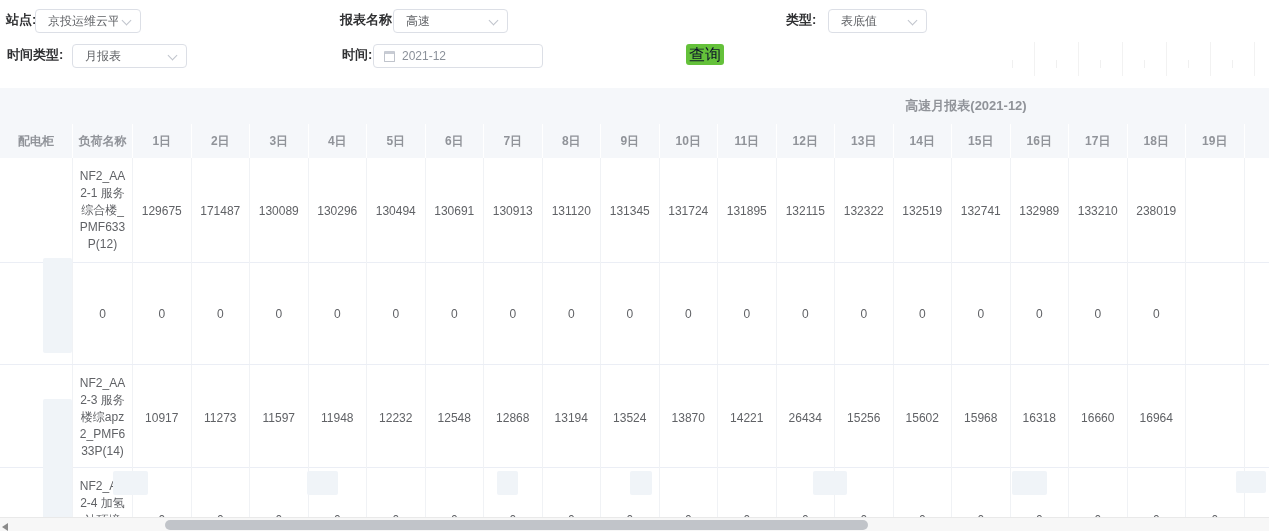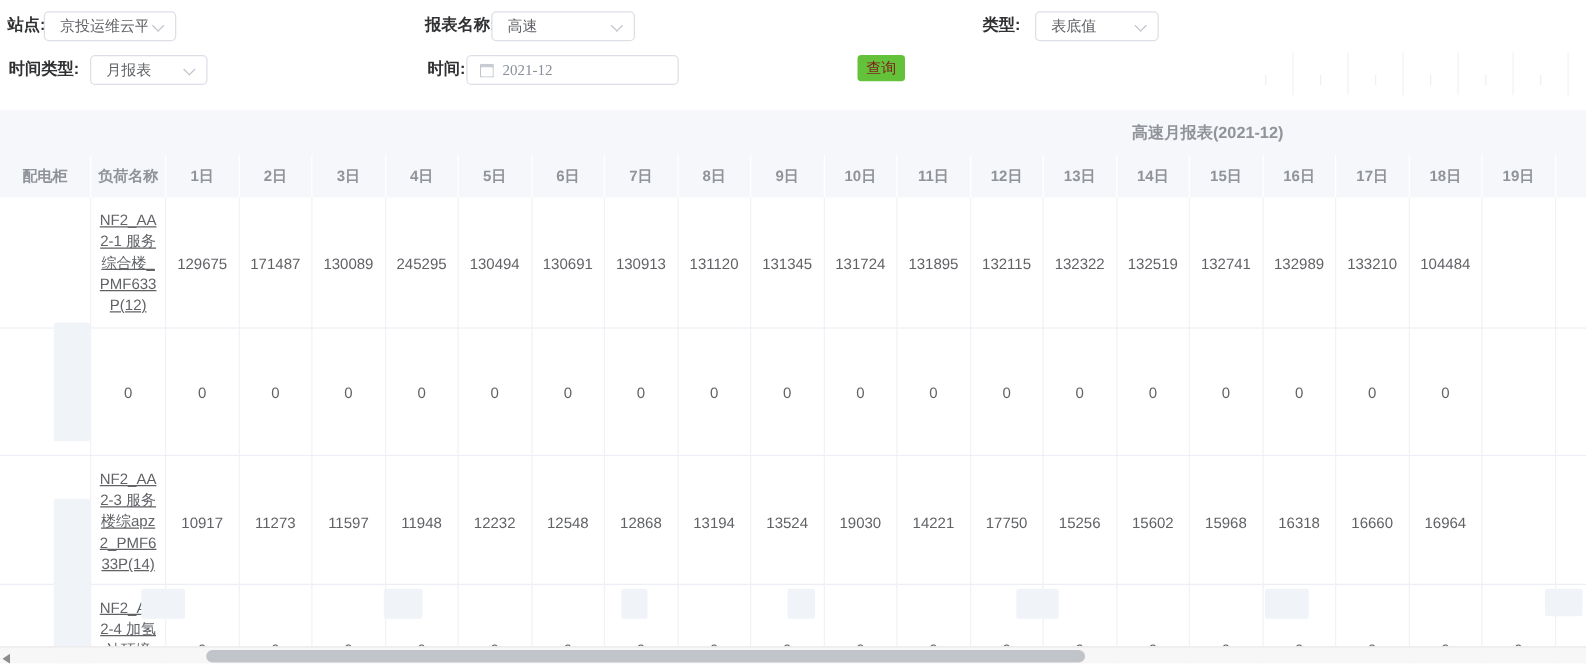--- a/index.html
+++ b/index.html
@@ -8,25 +8,25 @@
        font-family:"Liberation Sans","DejaVu Sans",sans-serif;}
 
   
   .flabel{position:absolute;font-size:13px;font-weight:700;color:#303133;line-height:22px;}
   .sel{position:absolute;height:24px;background:#fff;border:1px solid #dcdfe6;border-radius:4px;
        display:flex;align-items:center;padding:0 22px 0 12px;cursor:pointer;}
   .sel-text{font-size:12px;color:#606266;white-space:nowrap;overflow:hidden;}
   .chev{position:absolute;right:10px;top:7px;width:7px;height:7px;
         border-right:1px solid #c0c4cc;border-bottom:1px solid #c0c4cc;transform:rotate(45deg);}
   .inp{position:absolute;height:24px;background:#fff;border:1px solid #dcdfe6;border-radius:4px;
-       display:flex;align-items:center;padding:0 10px;font-family:Liberation Serif, serif;}
+       display:flex;align-items:center;padding:0 10px;}
   .cal{width:11px;height:11px;border:1px solid #c0c4cc;border-top:3px solid #c8ccd4;border-radius:1px;
        margin-right:7px;flex:none;}
   .inp-text{font-size:12px;color:#8a9099;}
-  .btn{position:absolute;border:none;background:#64c13a;color:#7f1d1d;font-size:12px;
+  .btn{position:absolute;border:none;background:#64c13a;color:#0f172a;font-size:16px;
        border-radius:3px;cursor:pointer;padding:0;line-height:21px;}
   .ticks{position:absolute;left:1012px;top:38px;width:255px;height:38px;pointer-events:none;}
   .tick{position:absolute;top:22px;width:1px;height:8px;background:#f0f0f0;}
   .tick.tall{top:4px;height:34px;background:#f2f2f2;}
 
   
   .table-wrap{position:absolute;left:0;top:88px;width:1269px;height:443px;overflow:hidden;}
   .grid{width:1303px;}
   .thead{position:relative;background:#f5f7fa;height:70px;}
   .tbl-title{position:absolute;left:966px;top:0;transform:translateX(-50%);
@@ -37,21 +37,21 @@
          color:#909399;border-right:1px solid #fff;white-space:nowrap;}
   .trow{display:grid;grid-template-columns:73px 60px repeat(20,58.5px);
         border-bottom:1px solid #ebeef5;background:#fff;}
   .trow:nth-child(1){height:105px;}
   .trow:nth-child(2){height:102px;}
   .trow:nth-child(3){height:103px;}
   .trow:nth-child(4){height:104px;}
   .cell{border-right:1px solid #f0f2f5;display:flex;align-items:center;justify-content:center;
         font-size:12px;color:#606266;}
   .c-name{padding:10px 5px;align-items:flex-start;text-align:center;line-height:17px;
-          word-break:break-all;display:block;text-decoration:underline;}
+          word-break:break-all;display:block;}
   .skel{position:absolute;background:#f0f4f8;border-radius:2px;pointer-events:none;}
 
   
   .hscroll{position:absolute;left:0;top:517px;width:1269px;height:14px;background:#f7f7f7;
            border-top:1px solid #e9e9e9;}
   .hthumb{position:absolute;left:165px;top:2px;width:703px;height:10px;border-radius:5px;
           background:#c1c4c9;cursor:pointer;}
   .harrow{position:absolute;left:2px;top:523px;width:0;height:0;cursor:pointer;
           border-top:4px solid transparent;border-bottom:4px solid transparent;border-right:6px solid #8b8b8b;}
 </style>
@@ -72,21 +72,21 @@
     <span class="chev"></span>
   </div>
 
   <span class="flabel" style="left:786px;top:9px">类型:</span>
   <div class="sel" style="left:828px;top:9px;width:99px">
     <span class="sel-text">表底值</span>
     <span class="chev"></span>
   </div>
 
   <span class="flabel" style="left:7px;top:44px">时间类型:</span>
-  <div class="sel" style="left:72px;top:44px;width:94px">
+  <div class="sel" style="left:72px;top:44px;width:115px">
     <span class="sel-text">月报表</span>
     <span class="chev"></span>
   </div>
 
   <span class="flabel" style="left:342px;top:44px">时间:</span>
   <div class="inp" style="left:373px;top:44px;width:170px">
     <span class="cal"></span>
     <span class="inp-text">2021-12</span>
   </div>
 
@@ -136,35 +136,35 @@
             <div class="hcell"></div>
           </div>
       </div>
       <div>
           <div class="trow">
             <div class="cell"></div>
             <div class="cell c-name">NF2_AA2-1 服务综合楼_PMF633P(12)</div>
             <div class="cell">129675</div>
             <div class="cell">171487</div>
             <div class="cell">130089</div>
-            <div class="cell">245295</div>
+            <div class="cell">130296</div>
             <div class="cell">130494</div>
             <div class="cell">130691</div>
             <div class="cell">130913</div>
             <div class="cell">131120</div>
             <div class="cell">131345</div>
             <div class="cell">131724</div>
             <div class="cell">131895</div>
             <div class="cell">132115</div>
             <div class="cell">132322</div>
             <div class="cell">132519</div>
             <div class="cell">132741</div>
             <div class="cell">132989</div>
             <div class="cell">133210</div>
-            <div class="cell">104484</div>
+            <div class="cell">238019</div>
             <div class="cell"></div>
           </div>
           <div class="trow">
             <div class="cell"></div>
             <div class="cell">0</div>
             <div class="cell">0</div>
             <div class="cell">0</div>
             <div class="cell">0</div>
             <div class="cell">0</div>
             <div class="cell">0</div>
@@ -188,23 +188,23 @@
             <div class="cell c-name">NF2_AA2-3 服务楼综apz2_PMF633P(14)</div>
             <div class="cell">10917</div>
             <div class="cell">11273</div>
             <div class="cell">11597</div>
             <div class="cell">11948</div>
             <div class="cell">12232</div>
             <div class="cell">12548</div>
             <div class="cell">12868</div>
             <div class="cell">13194</div>
             <div class="cell">13524</div>
-            <div class="cell">19030</div>
+            <div class="cell">13870</div>
             <div class="cell">14221</div>
-            <div class="cell">17750</div>
+            <div class="cell">26434</div>
             <div class="cell">15256</div>
             <div class="cell">15602</div>
             <div class="cell">15968</div>
             <div class="cell">16318</div>
             <div class="cell">16660</div>
             <div class="cell">16964</div>
             <div class="cell"></div>
           </div>
           <div class="trow">
             <div class="cell"></div>

